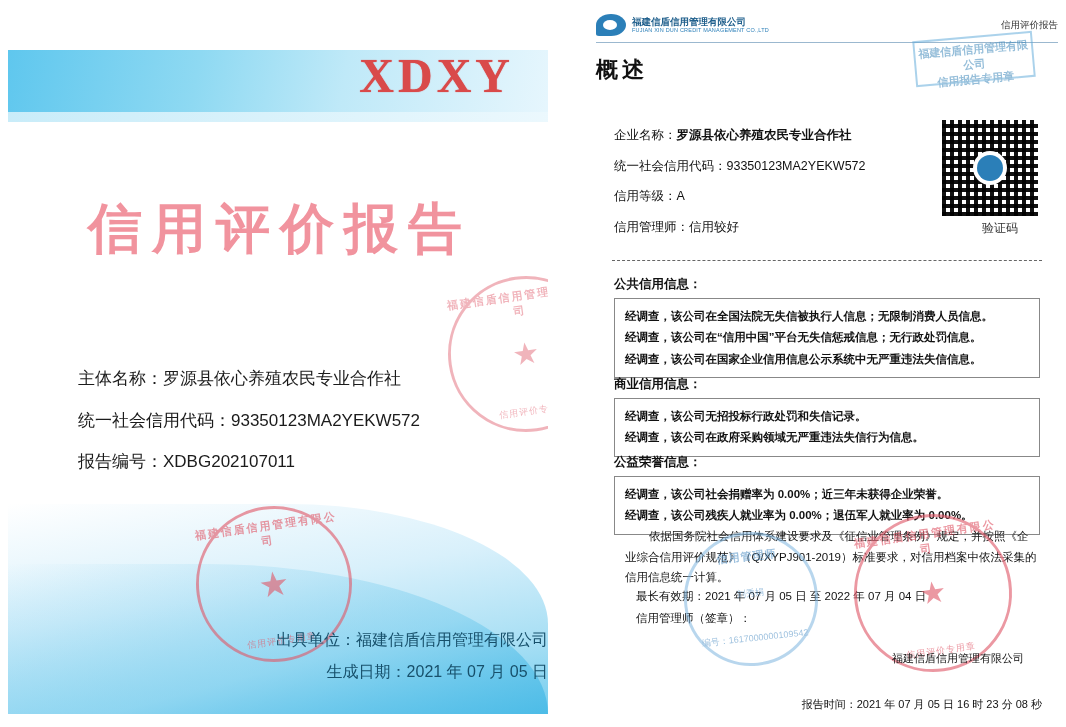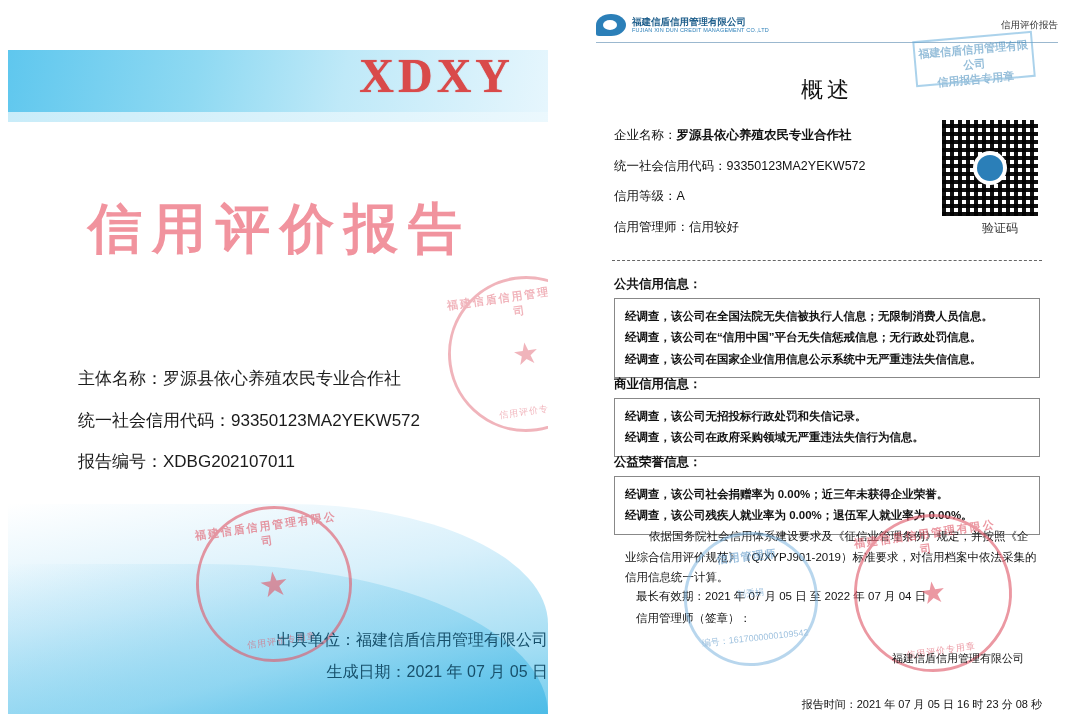--- a/index.html
+++ b/index.html
@@ -102,22 +102,22 @@
   .rep-logo-mark:after{
     content:"";position:absolute;left:7px;top:6px;width:14px;height:10px;
     border-radius:50%;background:#fff;
   }
   .rep-logo-txt{line-height:1.2;}
   .rep-logo-cn{font-size:9.5px;color:#1f5f8c;font-weight:bold;}
   .rep-logo-en{font-size:5.5px;color:#2b7fb8;letter-spacing:.2px;}
   .rep-head-right{font-size:9.5px;color:#333;}
 
   .rep-title{
-    text-align:center;font-size:22px;font-weight:normal;color:#111;
-    margin:32px 0 8px;letter-spacing:4px;position:relative;
+    font-size:22px;font-weight:bold;color:#111;
+    margin:12px 0 8px;letter-spacing:4px;position:relative;
   }
   .rep-watermark{
     position:absolute;right:24px;top:28px;width:120px;height:46px;
     border:2px solid #5aa7d8;color:#2f7fb5;opacity:.5;
     font-size:11px;line-height:1.35;text-align:center;padding-top:4px;
     transform:rotate(-5deg);box-sizing:border-box;font-weight:bold;
   }
 
   .qr{
     position:absolute;right:18px;top:110px;width:96px;height:96px;

